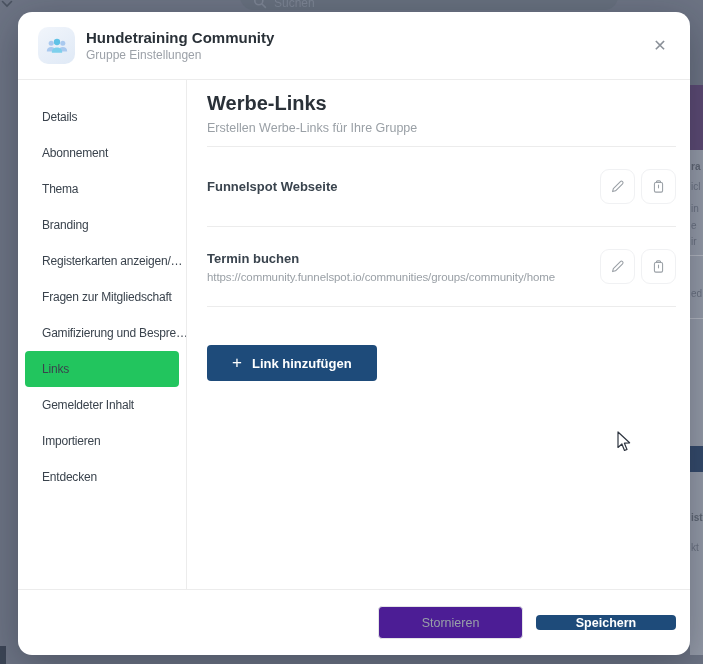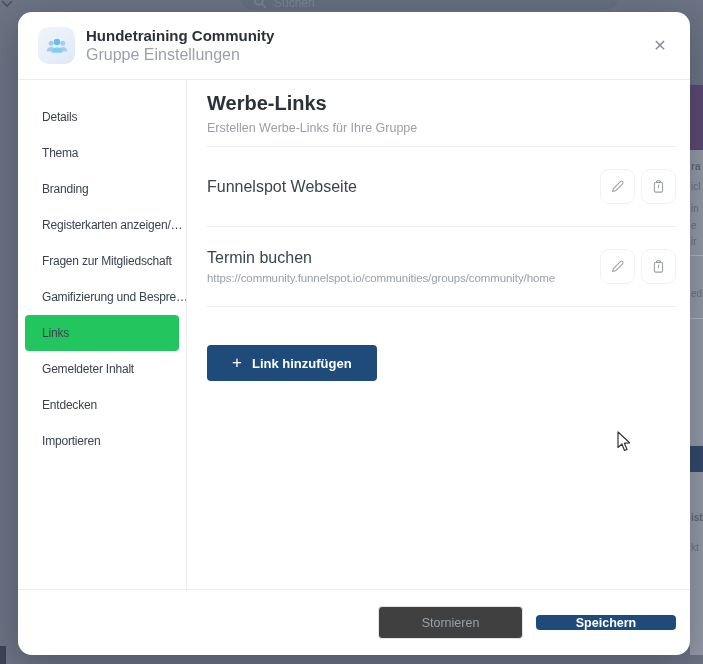--- a/index.html
+++ b/index.html
@@ -27,51 +27,51 @@
   .modal{position:absolute;left:18px;top:12px;width:672px;height:643px;background:#fff;
     border-radius:14px;box-shadow:0 10px 40px rgba(20,25,40,.35);
     display:flex;flex-direction:column;overflow:hidden;}
   .m-header{flex:0 0 68px;display:flex;align-items:center;padding:0 18px 0 20px;
     border-bottom:1px solid #ececec;box-sizing:border-box;}
   .avatar{width:37px;height:37px;border-radius:10px;flex:0 0 37px;
     background:linear-gradient(145deg,#f1f5fb,#dfe9f6);
     display:flex;align-items:center;justify-content:center;}
   .h-text{margin-left:11px;}
   .h-title{font-size:15px;font-weight:700;color:#2a3138;}
-  .h-sub{font-size:16px;color:#9ca1a8;margin-top:2px;}
+  .h-sub{font-size:12px;color:#9ca1a8;margin-top:2px;}
   .close-btn{margin-left:auto;width:24px;height:24px;display:flex;align-items:center;
     justify-content:center;color:#8a9098;font-size:16px;cursor:pointer;background:none;border:none;}
 
   .m-body{flex:1;display:flex;min-height:0;}
   .sidebar{width:169px;flex:0 0 169px;border-right:1px solid #ececec;padding-top:19px;box-sizing:border-box;}
   .side-item{height:36px;line-height:36px;padding-left:24px;font-size:12px;color:#3a434d;
     letter-spacing:-0.2px;white-space:nowrap;overflow:hidden;cursor:pointer;}
   .side-item.selected{background:#22c55e;border-radius:4px;margin:0 7px;padding-left:17px;}
 
   .content{flex:1;min-width:0;padding:0 14px 0 20px;box-sizing:border-box;}
   .c-header{padding:12px 0 11px;border-bottom:1px solid #ececec;}
   .c-title{font-size:20px;font-weight:700;color:#2a3138;}
   .c-sub{font-size:12.5px;color:#9aa0a6;margin-top:6px;}
   .link-row{display:flex;align-items:center;padding:22px 0;border-bottom:1px solid #ececec;}
   .l-text{flex:1;min-width:0;}
-  .l-name{font-size:16px;font-weight:400;color:#3a444e;}
+  .l-name{font-size:13px;font-weight:700;color:#3a444e;}
   .l-url{font-size:11.5px;letter-spacing:-0.1px;color:#9aa0a6;margin-top:5px;
     white-space:nowrap;overflow:hidden;text-overflow:ellipsis;}
   .l-actions{display:flex;gap:6px;margin-left:12px;flex:0 0 auto;}
   .icon-btn{width:35px;height:35px;border:1px solid #f0f1f3;border-radius:9px;background:#fff;
     display:flex;align-items:center;justify-content:center;cursor:pointer;padding:0;}
 
   .add-btn{margin-top:38px;height:36px;padding:0 25px;background:var(--primary,#1e4b7a);
     color:#fff;border:none;border-radius:4px;font-size:13px;font-weight:700;
     display:inline-flex;align-items:center;gap:10px;font-family:inherit;cursor:pointer;}
   .add-btn .plus{font-size:17px;font-weight:400;line-height:1;transform:translateY(-1px);}
 
   .m-footer{flex:0 0 66px;border-top:1px solid #ececec;display:flex;align-items:center;
     justify-content:flex-end;gap:13px;padding:0 14px;box-sizing:border-box;}
-  .btn-cancel{width:145px;height:33px;background:#404040;border:1px solid #e3e4e6;border-radius:4px;
+  .btn-cancel{width:145px;height:33px;background:#4c1d95;border:1px solid #e3e4e6;border-radius:4px;
     color:#98a0a8;font-size:12.5px;font-family:inherit;cursor:pointer;}
   .btn-save{width:140px;height:15px;background:var(--primary,#1e4b7a);border:none;border-radius:4px;
     color:#fff;font-size:12.5px;font-weight:700;font-family:inherit;cursor:pointer;}
 
   .cursor{position:absolute;left:617px;top:431px;z-index:60;pointer-events:none;}
 </style>
 </head>
 <body>
 
 <svg class="chevron" width="12" height="8" viewBox="0 0 12 8">
@@ -118,29 +118,30 @@
     <div class="h-text">
       <div class="h-title">Hundetraining Community</div>
       <div class="h-sub">Gruppe Einstellungen</div>
     </div>
     <button class="close-btn">✕</button>
   </div>
 
   <div class="m-body">
     <div class="sidebar">
       <div class="side-item">Details</div>
+      <div class="side-item">Abonnement</div>
       <div class="side-item">Thema</div>
       <div class="side-item">Branding</div>
       <div class="side-item">Registerkarten anzeigen/…</div>
       <div class="side-item">Fragen zur Mitgliedschaft</div>
       <div class="side-item">Gamifizierung und Bespre…</div>
       <div class="side-item selected">Links</div>
       <div class="side-item">Gemeldeter Inhalt</div>
+      <div class="side-item">Importieren</div>
       <div class="side-item">Entdecken</div>
-      <div class="side-item">Importieren</div>
     </div>
 
     <div class="content">
       <div class="c-header">
         <div class="c-title">Werbe-Links</div>
         <div class="c-sub">Erstellen Werbe-Links für Ihre Gruppe</div>
       </div>
 
       <div class="link-row">
         <div class="l-text">

